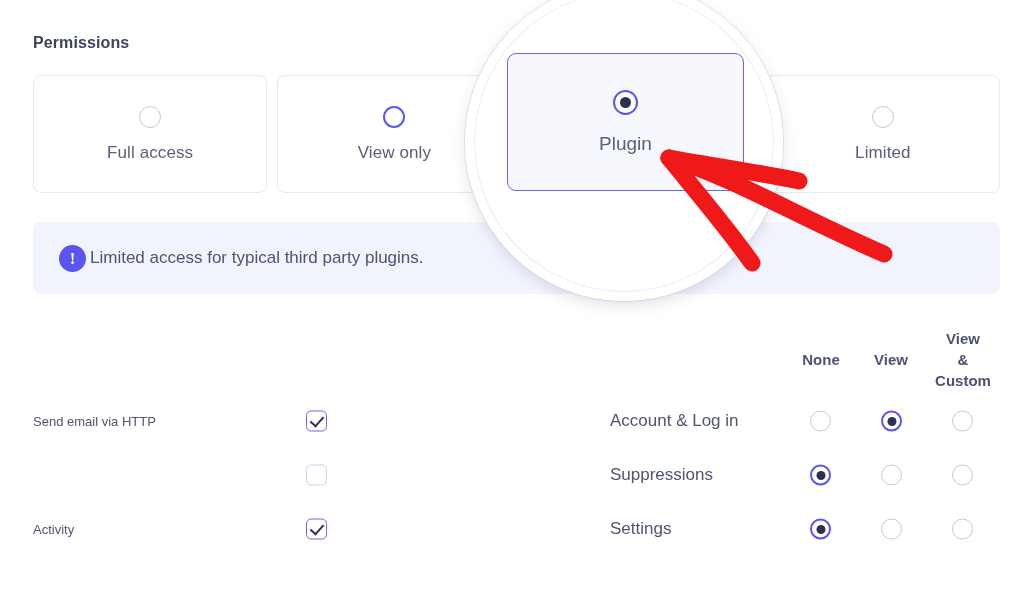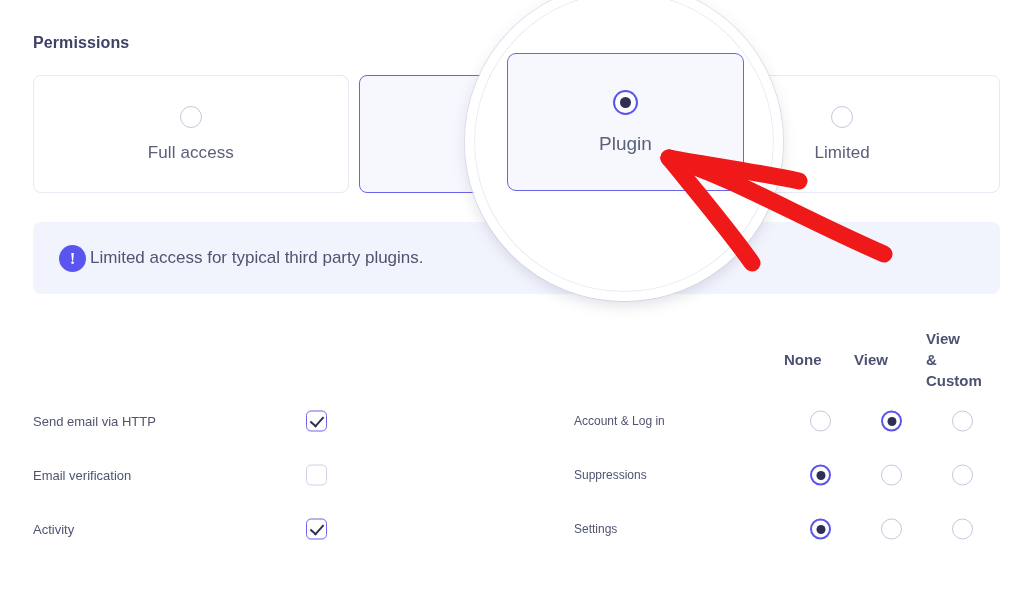--- a/index.html
+++ b/index.html
@@ -60,21 +60,21 @@
     font-size: 17px; font-weight: 700; line-height: 1; flex: none;
     font-family: "Liberation Serif", serif;
   }
   .banner-text { margin-left: 4px; font-size: 17px; color: #4f5470; }
 
   
   .matrix { position: absolute; left: 0; top: 300px; width: 1024px; }
 
   .col-headers { position: absolute; top: 12px; left: 0; width: 1024px; height: 80px; }
   .col-head {
-    position: absolute; width: 74px; text-align: left;
+    position: absolute; width: 74px; text-align: center;
     font-size: 15px; font-weight: 700; color: #4d5273; line-height: 21px;
   }
   .col-head.c1 { left: 784px; top: 37px; }
   .col-head.c2 { left: 854px; top: 37px; }
   .col-head.c3 { left: 926px; top: 16px; }
 
   .rows { position: absolute; top: 94px; left: 0; width: 1024px; }
   .prow { position: relative; height: 54px; }
 
   .left-label {
@@ -88,22 +88,22 @@
   }
   .checkbox.checked { border: 1.8px solid #6d66ea; }
   .checkbox.checked::after {
     content: ""; position: absolute; left: 6px; top: 2px;
     width: 6px; height: 11px;
     border: solid #2e2f52; border-width: 0 2.2px 2.2px 0;
     transform: rotate(42deg);
   }
 
   .right-label {
-    position: absolute; left: 574px; top: 50%; transform: translateY(-50%);
-    font-size: 12px; color: #4f5470; white-space: nowrap;
+    position: absolute; left: 610px; top: 50%; transform: translateY(-50%);
+    font-size: 17px; color: #4f5470; white-space: nowrap;
   }
   .radio {
     position: absolute; top: 50%; transform: translateY(-50%);
     width: 21px; height: 21px; border-radius: 50%;
     border: 1.6px solid #c4c9dd; background: #fff;
   }
   .radio.sel { border: 2.2px solid #5a55ec; }
   .radio.sel::after {
     content: ""; position: absolute; left: 50%; top: 50%;
     transform: translate(-50%,-50%);
@@ -151,20 +151,24 @@
 
 <div id="root">
 
   <div class="section-title">Permissions</div>
 
   <div class="cards">
     <div class="card">
       <span class="radio-dot"></span>
       <span class="card-label">Full access</span>
     </div>
+    <div class="card">
+      <span class="radio-dot ring-active"></span>
+      <span class="card-label">View only</span>
+    </div>
     <div class="card selected">
       <span class="radio-dot filled"></span>
       <span class="card-label">Plugin</span>
     </div>
     <div class="card">
       <span class="radio-dot"></span>
       <span class="card-label">Limited</span>
     </div>
   </div>
 
@@ -190,21 +194,20 @@
       <div class="prow">
         <span class="left-label">Send email via HTTP</span>
         <span class="checkbox checked"></span>
         <span class="right-label">Account &amp; Log in</span>
         <span class="radio r1"></span>
         <span class="radio r2 sel"></span>
         <span class="radio r3"></span>
       </div>
 
       <div class="prow">
-        <span class="left-label">Email verification</span>
         <span class="checkbox"></span>
         <span class="right-label">Suppressions</span>
         <span class="radio r1 sel"></span>
         <span class="radio r2"></span>
         <span class="radio r3"></span>
       </div>
 
 
       <div class="prow">
         <span class="left-label">Activity</span>

